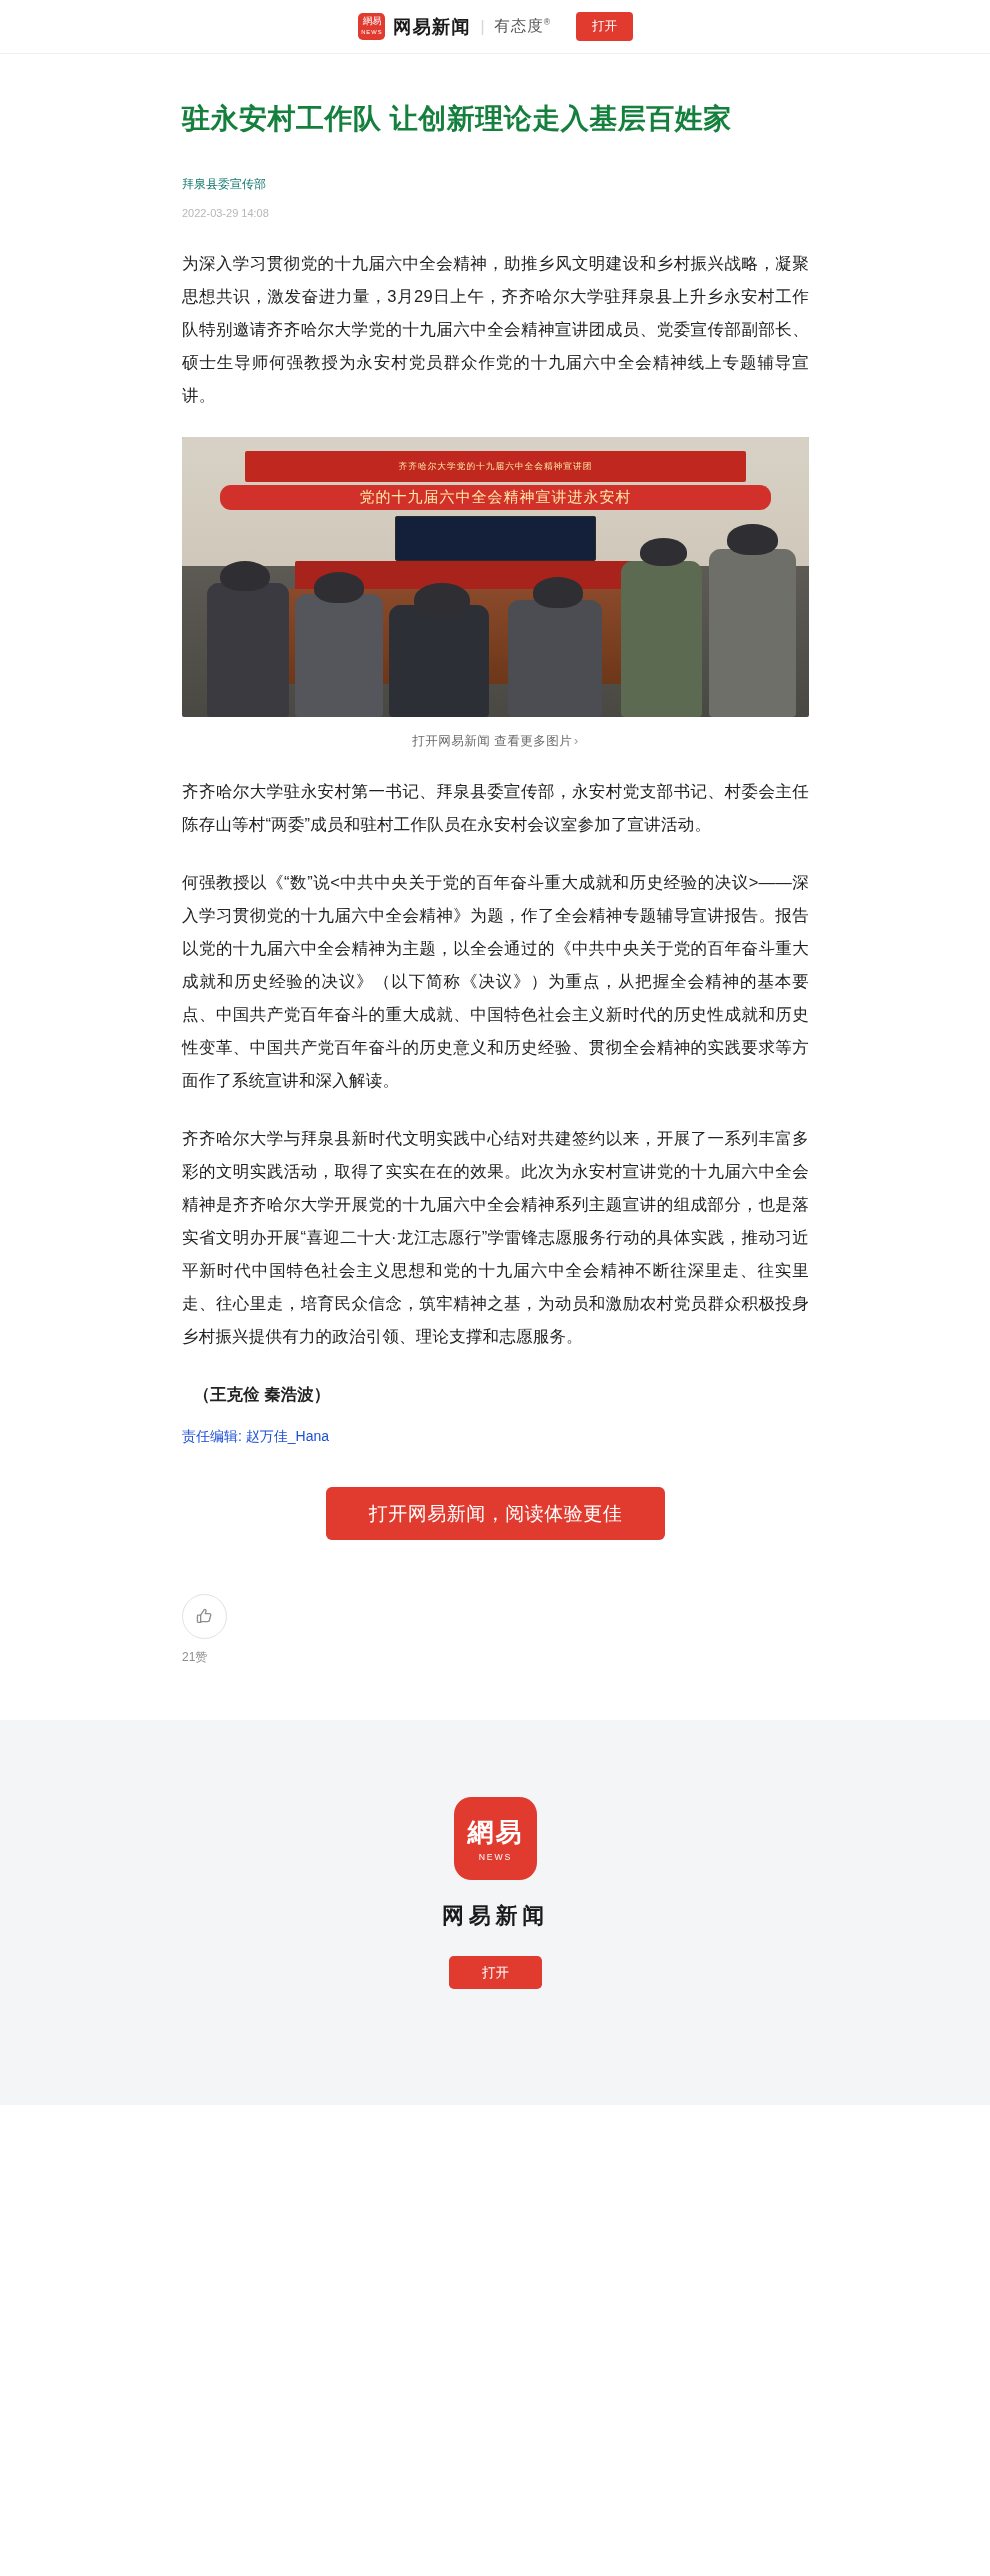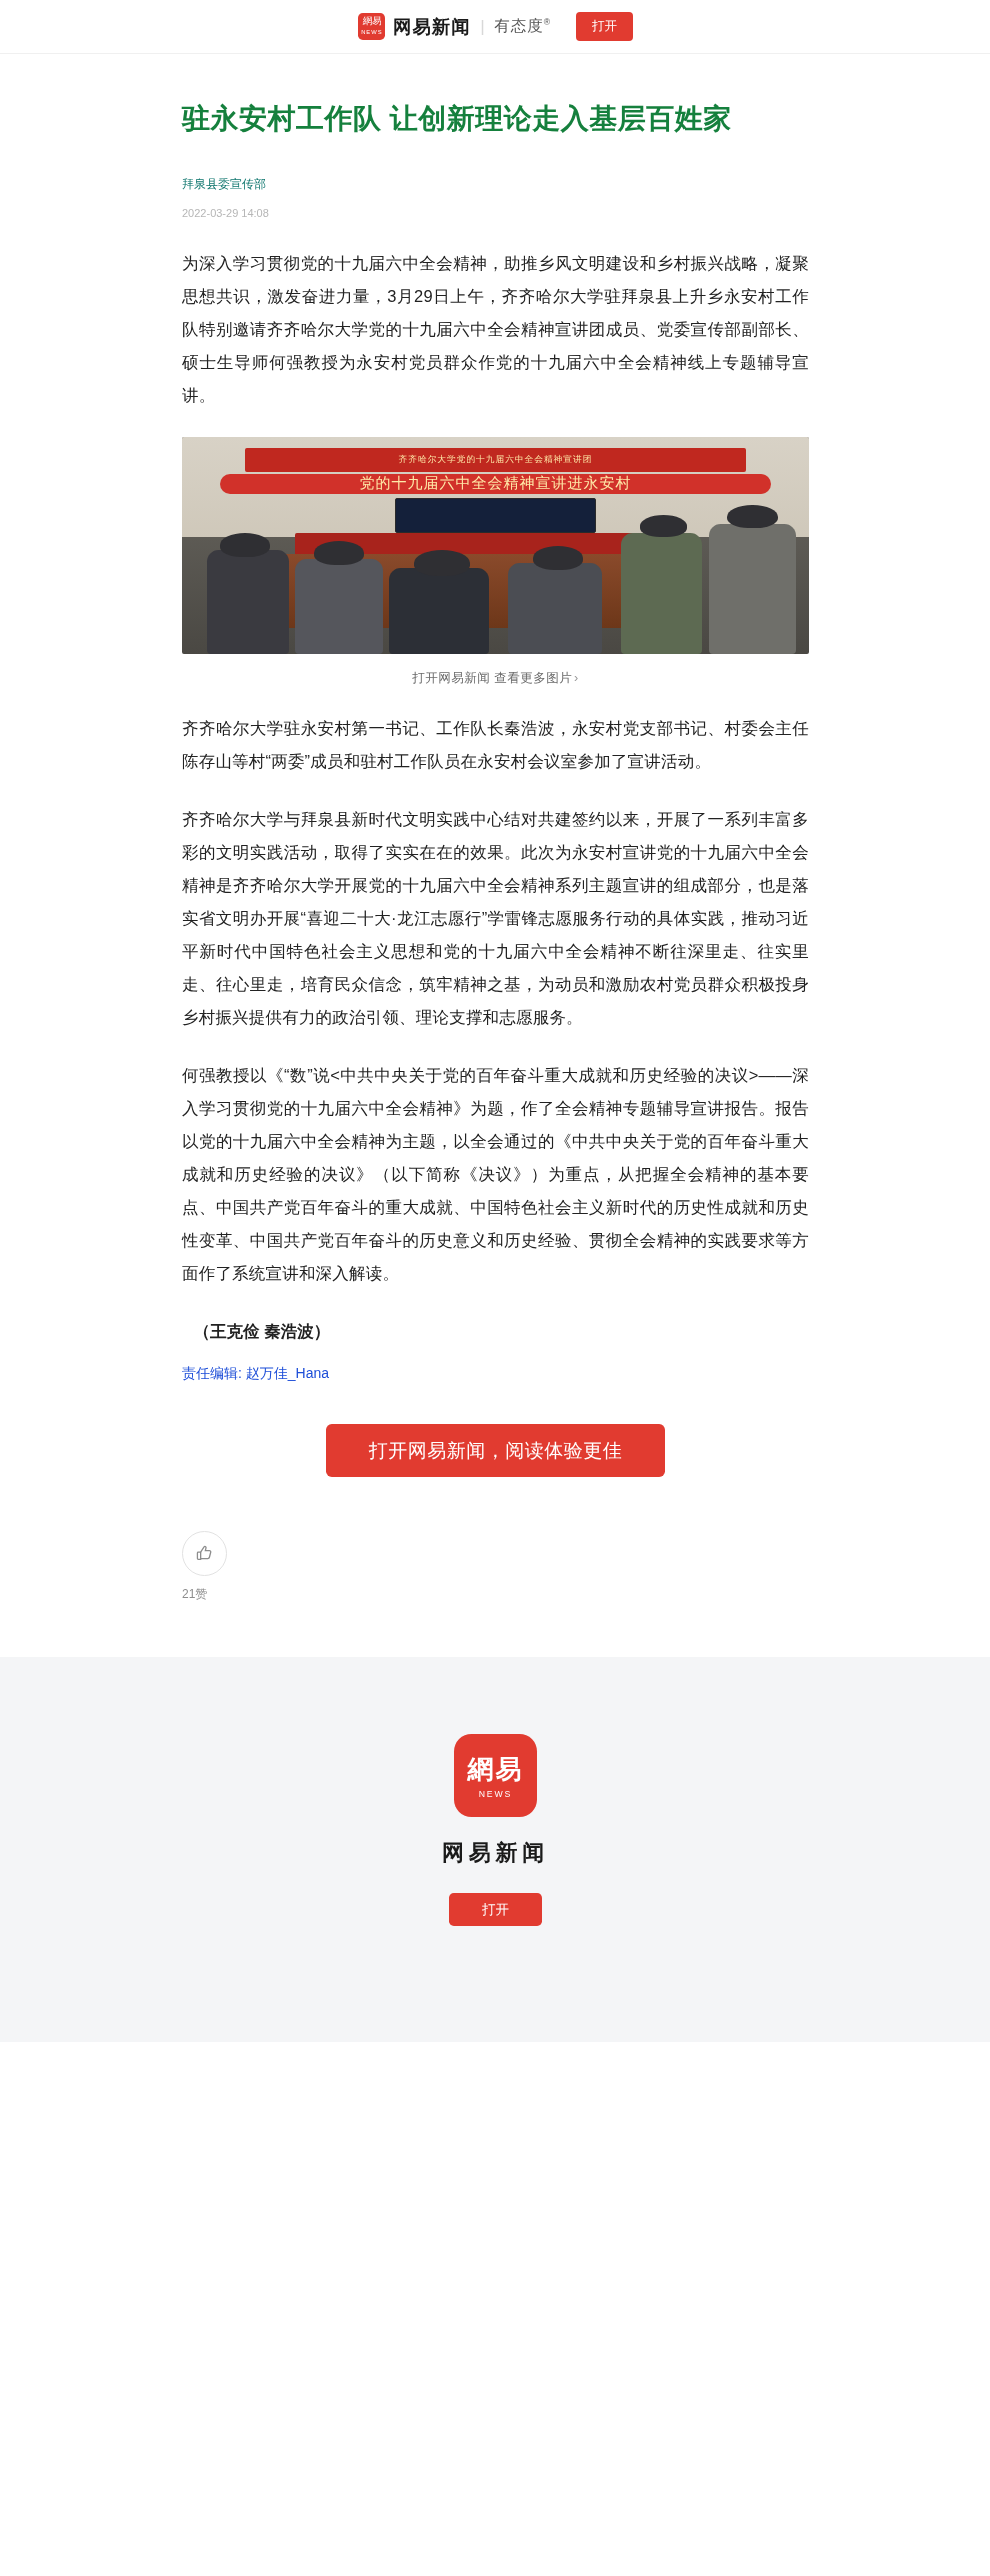--- a/index.html
+++ b/index.html
@@ -127,21 +127,21 @@
     margin: 0 0 17.4px 11.6px;
     font-weight: bold;
   }
 
   
   .figure {
     margin: 3.9px 0 7.7px 0;
   }
   .photo {
     width: 100%;
-    height: 217px;
+    height: 280px;
     position: relative;
     overflow: hidden;
     background: linear-gradient(#6d6a63, #4a4843);
     border-radius: 1.9px;
   }
   .ph-wall {
     position: absolute; left: 0; top: 0; right: 0; height: 46%;
     background: linear-gradient(#d8d2c6, #cfc8ba);
   }
   .ph-banner {
@@ -343,23 +343,23 @@
           <div class="ph-p" style="left:73%;top:36%;width:7.5%;height:10%;"></div>
 
           <div class="ph-body" style="left:84%;top:40%;width:14%;height:60%;background:#6f6f6a;"></div>
           <div class="ph-p" style="left:87%;top:31%;width:8%;height:11%;"></div>
         </div>
         <div class="figure-cap">
           <span>打开网易新闻 查看更多图片</span><span class="chev">›</span>
         </div>
       </div>
 
-      <p class="para" style="margin-top:25px">齐齐哈尔大学驻永安村第一书记、工作队长秦浩波，永安村党支部书记、村委会主任陈存山等村“两委”成员和驻村工作队员在永安村会议室参加了宣讲活动。</p>
+      <p class="para" style="margin-top:25px">齐齐哈尔大学驻永安村第一书记、拜泉县委宣传部，永安村党支部书记、村委会主任陈存山等村“两委”成员和驻村工作队员在永安村会议室参加了宣讲活动。</p>
+      <p class="para">何强教授以《“数”说&lt;中共中央关于党的百年奋斗重大成就和历史经验的决议&gt;——深入学习贯彻党的十九届六中全会精神》为题，作了全会精神专题辅导宣讲报告。报告以党的十九届六中全会精神为主题，以全会通过的《中共中央关于党的百年奋斗重大成就和历史经验的决议》（以下简称《决议》）为重点，从把握全会精神的基本要点、中国共产党百年奋斗的重大成就、中国特色社会主义新时代的历史性成就和历史性变革、中国共产党百年奋斗的历史意义和历史经验、贯彻全会精神的实践要求等方面作了系统宣讲和深入解读。</p>
       <p class="para">齐齐哈尔大学与拜泉县新时代文明实践中心结对共建签约以来，开展了一系列丰富多彩的文明实践活动，取得了实实在在的效果。此次为永安村宣讲党的十九届六中全会精神是齐齐哈尔大学开展党的十九届六中全会精神系列主题宣讲的组成部分，也是落实省文明办开展“喜迎二十大·龙江志愿行”学雷锋志愿服务行动的具体实践，推动习近平新时代中国特色社会主义思想和党的十九届六中全会精神不断往深里走、往实里走、往心里走，培育民众信念，筑牢精神之基，为动员和激励农村党员群众积极投身乡村振兴提供有力的政治引领、理论支撑和志愿服务。</p>
-      <p class="para">何强教授以《“数”说&lt;中共中央关于党的百年奋斗重大成就和历史经验的决议&gt;——深入学习贯彻党的十九届六中全会精神》为题，作了全会精神专题辅导宣讲报告。报告以党的十九届六中全会精神为主题，以全会通过的《中共中央关于党的百年奋斗重大成就和历史经验的决议》（以下简称《决议》）为重点，从把握全会精神的基本要点、中国共产党百年奋斗的重大成就、中国特色社会主义新时代的历史性成就和历史性变革、中国共产党百年奋斗的历史意义和历史经验、贯彻全会精神的实践要求等方面作了系统宣讲和深入解读。</p>
 
       <div class="sign">（王克俭 秦浩波）</div>
       <div class="editor">责任编辑: 赵万佳_Hana</div>
     </div>
 
     <div class="cta-wrap">
       <button class="cta-btn">打开网易新闻，阅读体验更佳</button>
     </div>
 
     <div class="like-wrap">

